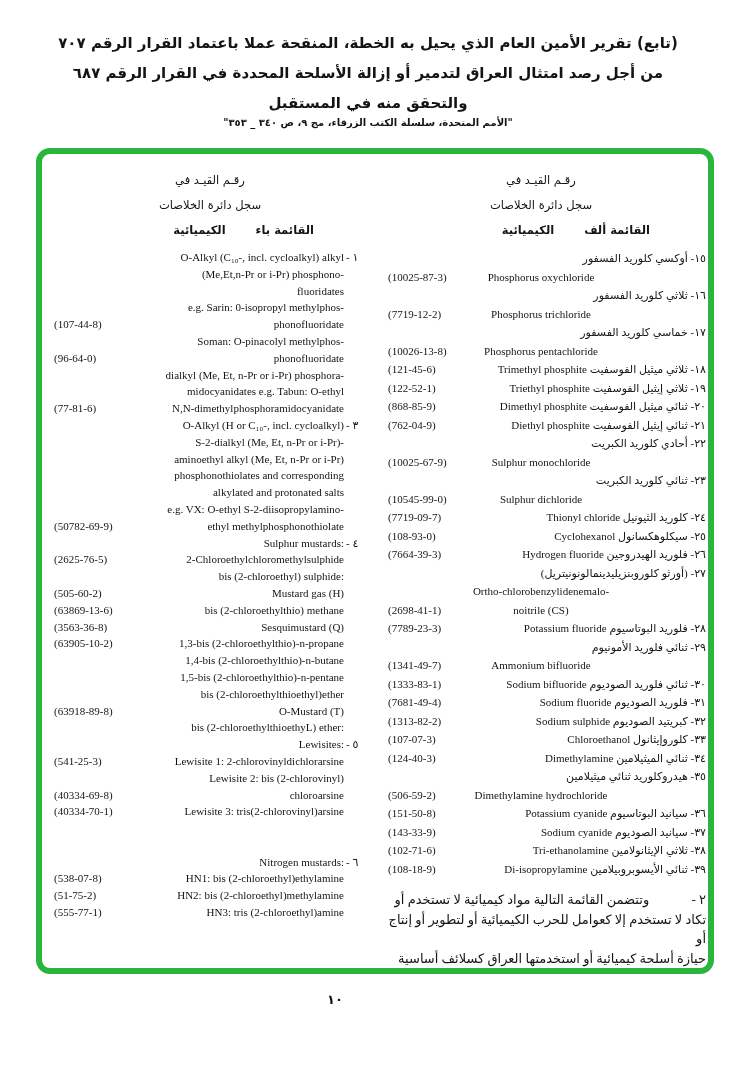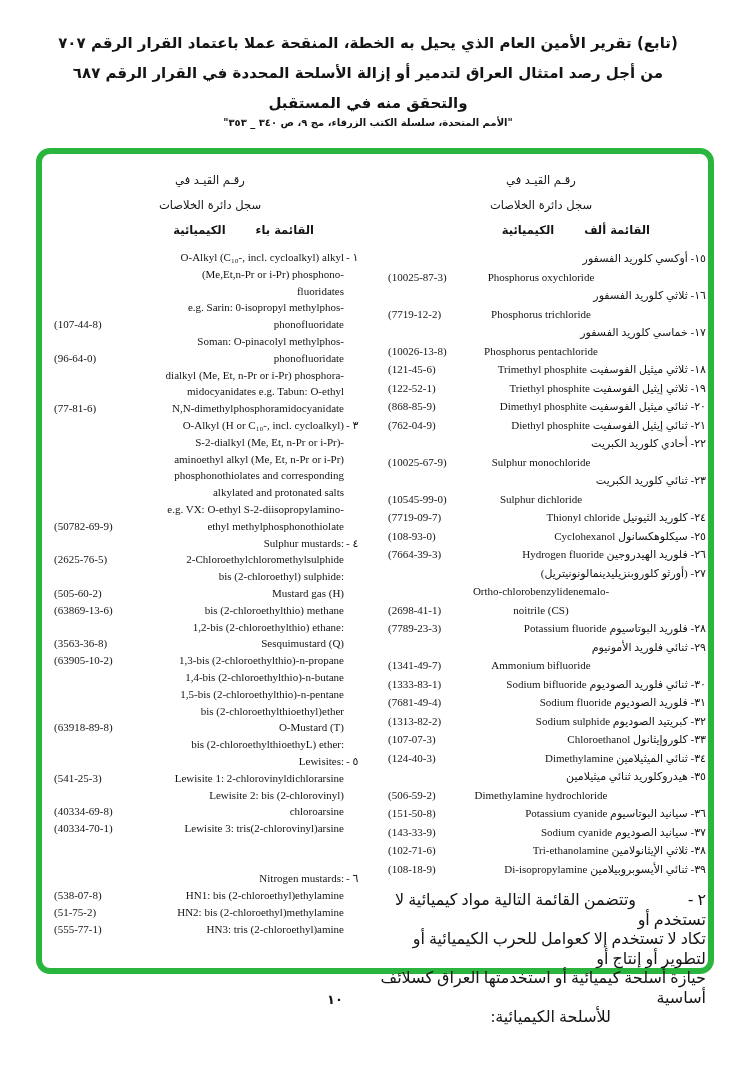--- a/index.html
+++ b/index.html
@@ -36,21 +36,21 @@
   .row{position:relative;min-height:18.5px;line-height:18.5px;}
   #col-baa .row{min-height:16.8px;line-height:16.8px;padding-right:26px;}
   .row .cas{position:absolute;left:12px;top:0;white-space:nowrap;}
   #col-baa .row .cas{left:4px;}
   .row .txt{display:block;}
   .txt.ar{direction:rtl;text-align:right;}
   .txt.en{text-align:center;}
   #col-baa .txt{text-align:right;}
   .row .num{position:absolute;right:0;top:0;width:24px;text-align:left;white-space:nowrap;}
   .row.gap{height:16.8px;}
-  .para{direction:rtl;margin-top:12px;font-size:16px;}
+  .para{direction:rtl;margin-top:12px;font-size:13px;}
   .pline{text-align:right;line-height:19.5px;}
   .pline.ind{padding-left:0;padding-right:95px;}
   #pagenum{
     position:absolute;top:992px;left:0;width:670px;text-align:center;
     font-size:13px;font-weight:bold;
   }
 </style>
 </head>
 <body>
 
@@ -194,21 +194,20 @@
         </div>
         <div class="row">
           <span class="cas">(108-18-9)</span>
           <span class="txt ar" dir="rtl">٣٩- ثنائي الأيسوبروبيلامين Di-isopropylamine</span>
         </div>
       </div>
     <div class="para" id="para-alif">
         <div class="pline">٢ -&nbsp;&nbsp;&nbsp;&nbsp;&nbsp;&nbsp;&nbsp;&nbsp;&nbsp;&nbsp;&nbsp;&nbsp; وتتضمن القائمة التالية مواد كيميائية لا تستخدم أو</div>
         <div class="pline">تكاد لا تستخدم إلا كعوامل للحرب الكيميائية أو لتطوير أو إنتاج أو</div>
         <div class="pline">حيازة أسلحة كيميائية أو استخدمتها العراق كسلائف أساسية</div>
-        <div class="pline ind">للأسلحة الكيميائية:</div>
       </div>
   </div>
 
   <div class="col" id="col-baa">
     <div class="reg">رقـم القيـد في</div>
     <div class="reg">سجل دائرة الخلاصات</div>
     <div class="reg3">
       <span>القائمة باء</span>
       <span>الكيميائية</span>
     </div>
@@ -283,23 +282,20 @@
         </div>
         <div class="row">
           <span class="cas">(505-60-2)</span>
           <span class="txt ">Mustard gas (H)</span>
         </div>
         <div class="row">
           <span class="cas">(63869-13-6)</span>
           <span class="txt ">bis (2-chloroethylthio) methane</span>
         </div>
         <div class="row">
-          <span class="txt ">1,2-bis (2-chloroethylthio) ethane:</span>
-        </div>
-        <div class="row">
           <span class="cas">(3563-36-8)</span>
           <span class="txt ">Sesquimustard (Q)</span>
         </div>
         <div class="row">
           <span class="cas">(63905-10-2)</span>
           <span class="txt ">1,3-bis (2-chloroethylthio)-n-propane</span>
         </div>
         <div class="row">
           <span class="txt ">1,4-bis (2-chloroethylthio)-n-butane</span>
         </div>

